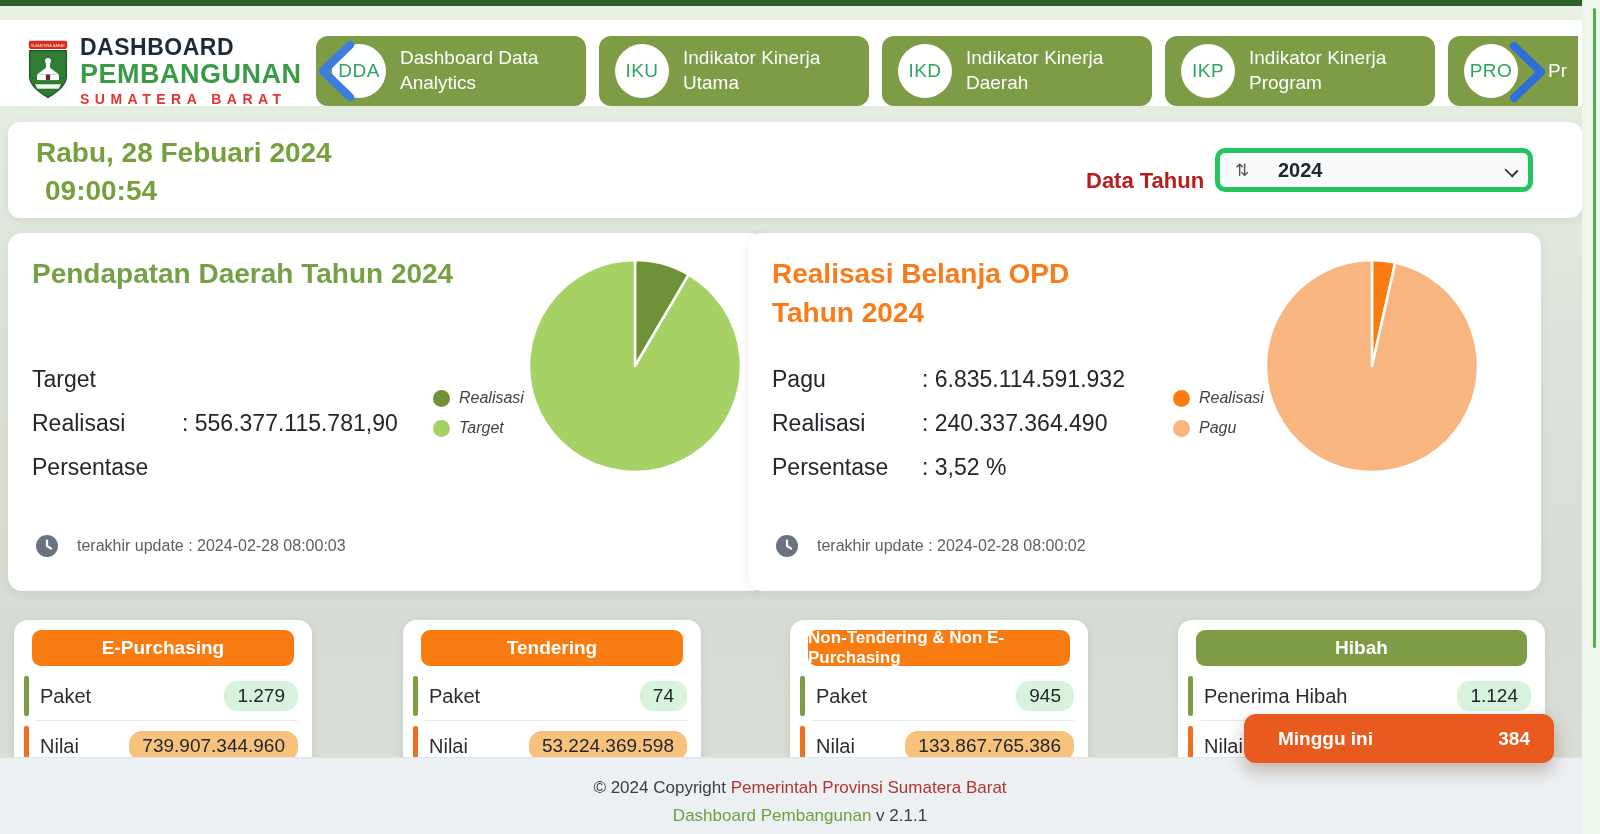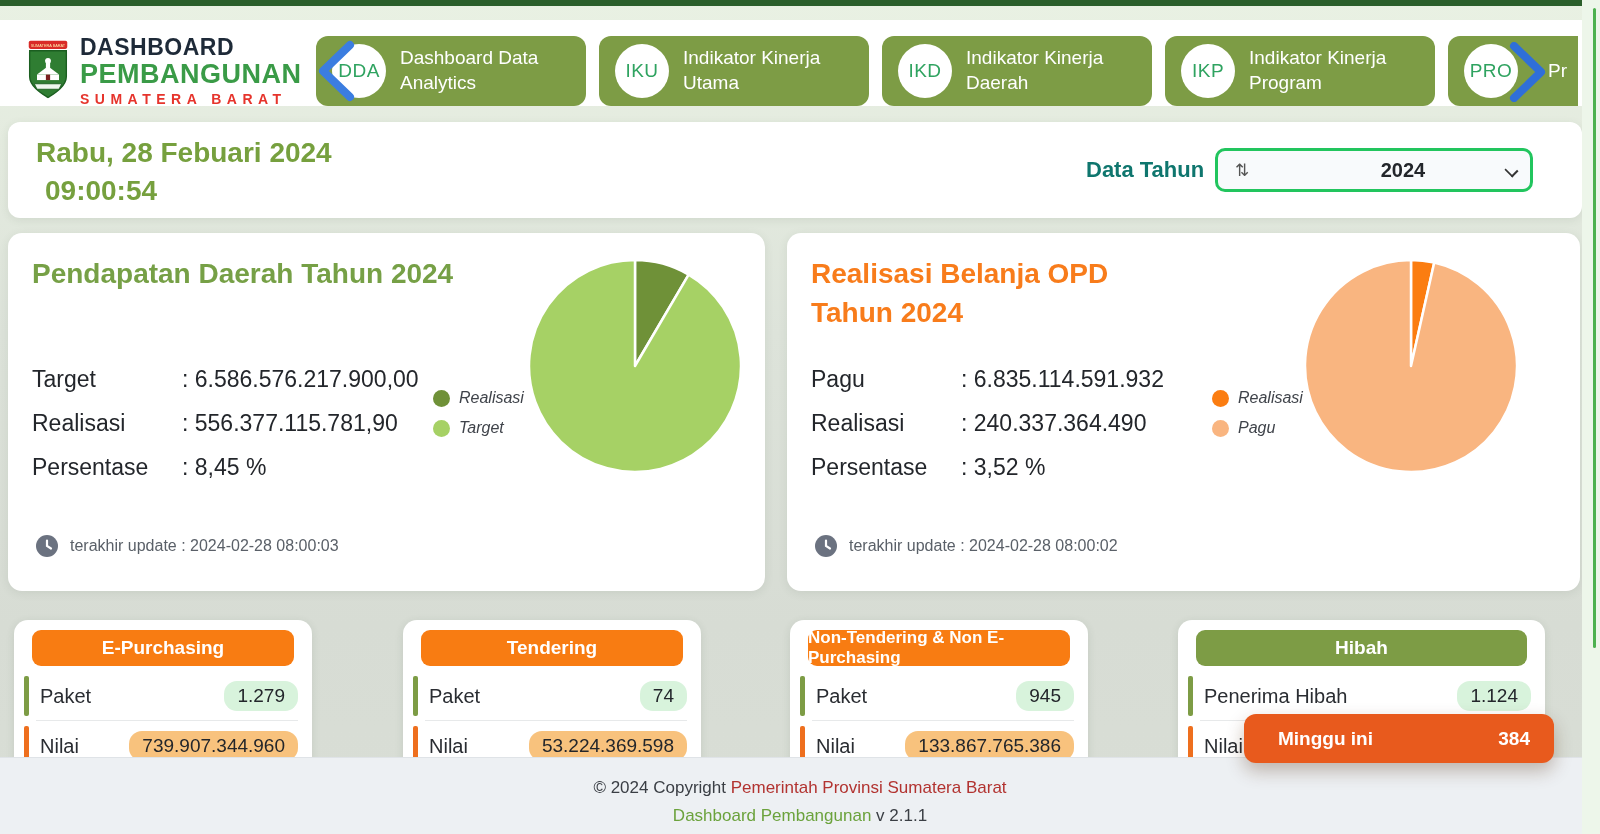--- a/index.html
+++ b/index.html
@@ -25,50 +25,50 @@
                color:#fff; font-size:19px; line-height:1.3; width:175px; }
   .blue-chev { position:absolute; z-index:5; }
   .right-strip { position:absolute; left:1582px; top:0; width:18px; height:834px; background:#edf6ea; z-index:45; }
   .scroll-thumb { position:absolute; left:11px; top:8px; width:3px; height:640px; background:#4db14f; border-radius:2px; }
 
   
   .datecard { position:absolute; left:8px; top:122px; width:1574px; height:96px; background:#fff;
               border-radius:12px; box-shadow:0 2px 8px rgba(60,80,60,.10); }
   .datetime { position:absolute; left:28px; top:12px; color:#76a03e; font-weight:bold; font-size:28px; line-height:1.35; }
   .datetime .time { padding-left:9px; }
-  .year-label { position:absolute; left:1078px; top:0; height:96px; display:flex; align-items:center;
-                color:#0f766e; font-weight:bold; font-size:22px; }
+  .year-label { position:absolute; left:1078px; top:11px; height:96px; display:flex; align-items:center;
+                color:#b91c1c; font-weight:bold; font-size:22px; }
   .select-box { position:absolute; left:1207px; top:26px; width:318px; height:44px; }
   .select-box select { width:100%; height:100%; appearance:none; -webkit-appearance:none;
-      border:3px solid #22c55e; border-radius:10px; background:#f8fafc; font-family:"Liberation Sans",sans-serif;
-      font-size:20px; font-weight:bold; color:#23262b; padding-left:58px; cursor:pointer;text-align:center; }
+      border:5px solid #22c55e; border-radius:10px; background:#f8fafc; font-family:"Liberation Sans",sans-serif;
+      font-size:20px; font-weight:bold; color:#23262b; padding-left:58px; cursor:pointer; }
   .updown { position:absolute; left:20px; top:0; height:44px; display:flex; align-items:center;
             color:#555; font-size:17px; pointer-events:none; }
   .sel-chev { position:absolute; right:16px; top:17px; width:11px; height:11px; border-right:2.5px solid #333;
               border-bottom:2.5px solid #333; transform:rotate(45deg) scaleY(.8); pointer-events:none; }
 
   
   .chartcard { position:absolute; top:233px; height:358px; background:#fff; border-radius:14px;
                box-shadow:0 2px 10px rgba(60,80,60,.10); }
   .cc-left  { left:8px;   width:757px; }
-  .cc-right { left:787px; width:793px;padding-left:32px; }
+  .cc-right { left:748px; width:793px;padding-left:32px; }
   .card-title { position:absolute; left:24px; top:22px; font-size:28px; font-weight:bold; line-height:1.38; }
   .cc-left  .card-title { color:#76a046; width:440px; }
   .cc-right .card-title { color:#f87c1b; width:350px; }
   .stat-rows { position:absolute; left:24px; top:124px; width:400px; }
   .stat-row { display:grid; grid-template-columns:150px 1fr; height:44px; align-items:center;
               font-size:23px; color:#23262b; white-space:nowrap; }
   .legend { position:absolute; left:425px; top:150px; }
   .legend-row { display:flex; align-items:center; gap:9px; height:30px; }
   .legend-dot { width:17px; height:17px; border-radius:50%; flex:0 0 auto; }
   .legend-txt { font-style:italic; font-size:16px; color:#3f434a; }
   .pie-svg { position:absolute; top:23px; }
   .cc-left  .pie-svg { left:517px; }
   .cc-right .pie-svg { left:514px; }
-  .updated { position:absolute; left:28px; top:302px; display:flex; align-items:center; gap:12px;
+  .updated { position:absolute; left:28px; top:302px; display:flex; align-items:center; gap:19px;
              color:#5a6068; font-size:16px; }
 
   
   .pcard { position:absolute; top:620px; width:298px; height:152px; background:#fff; border-radius:14px;
            box-shadow:0 2px 8px rgba(60,80,60,.12); }
   .pcard-header { position:absolute; left:18px; right:18px; top:10px; height:36px; border-radius:9px;
                   display:flex; align-items:center; justify-content:center; color:#fff;
                   font-weight:bold; font-size:19px; }
   .prow { position:absolute; left:0; right:0; height:44px; }
   .prow-1 { top:54px;text-align:right; } .prow-2 { top:104px; }
@@ -169,29 +169,27 @@
       <span class="updown">⇅</span>
       <span class="sel-chev"></span>
     </div>
   </div>
 
   <div class="chartcard cc-left">
     <div class="card-title">Pendapatan Daerah Tahun 2024</div>
     <div class="stat-rows">
       <div class="stat-row">
         <span>Target</span>
-        <span>: 6.586.576.217.900,00</span>
       </div>
       <div class="stat-row">
         <span>Realisasi</span>
         <span>: 556.377.115.781,90</span>
       </div>
       <div class="stat-row">
         <span>Persentase</span>
-        <span>: 8,45 %</span>
       </div>
     </div>
     <div class="legend">
       <div class="legend-row">
         <span class="legend-dot" style="background: rgb(111, 145, 56);"></span>
         <span class="legend-txt">Realisasi</span>
       </div>
       <div class="legend-row">
         <span class="legend-dot" style="background: rgb(166, 209, 101);"></span>
         <span class="legend-txt">Target</span>

